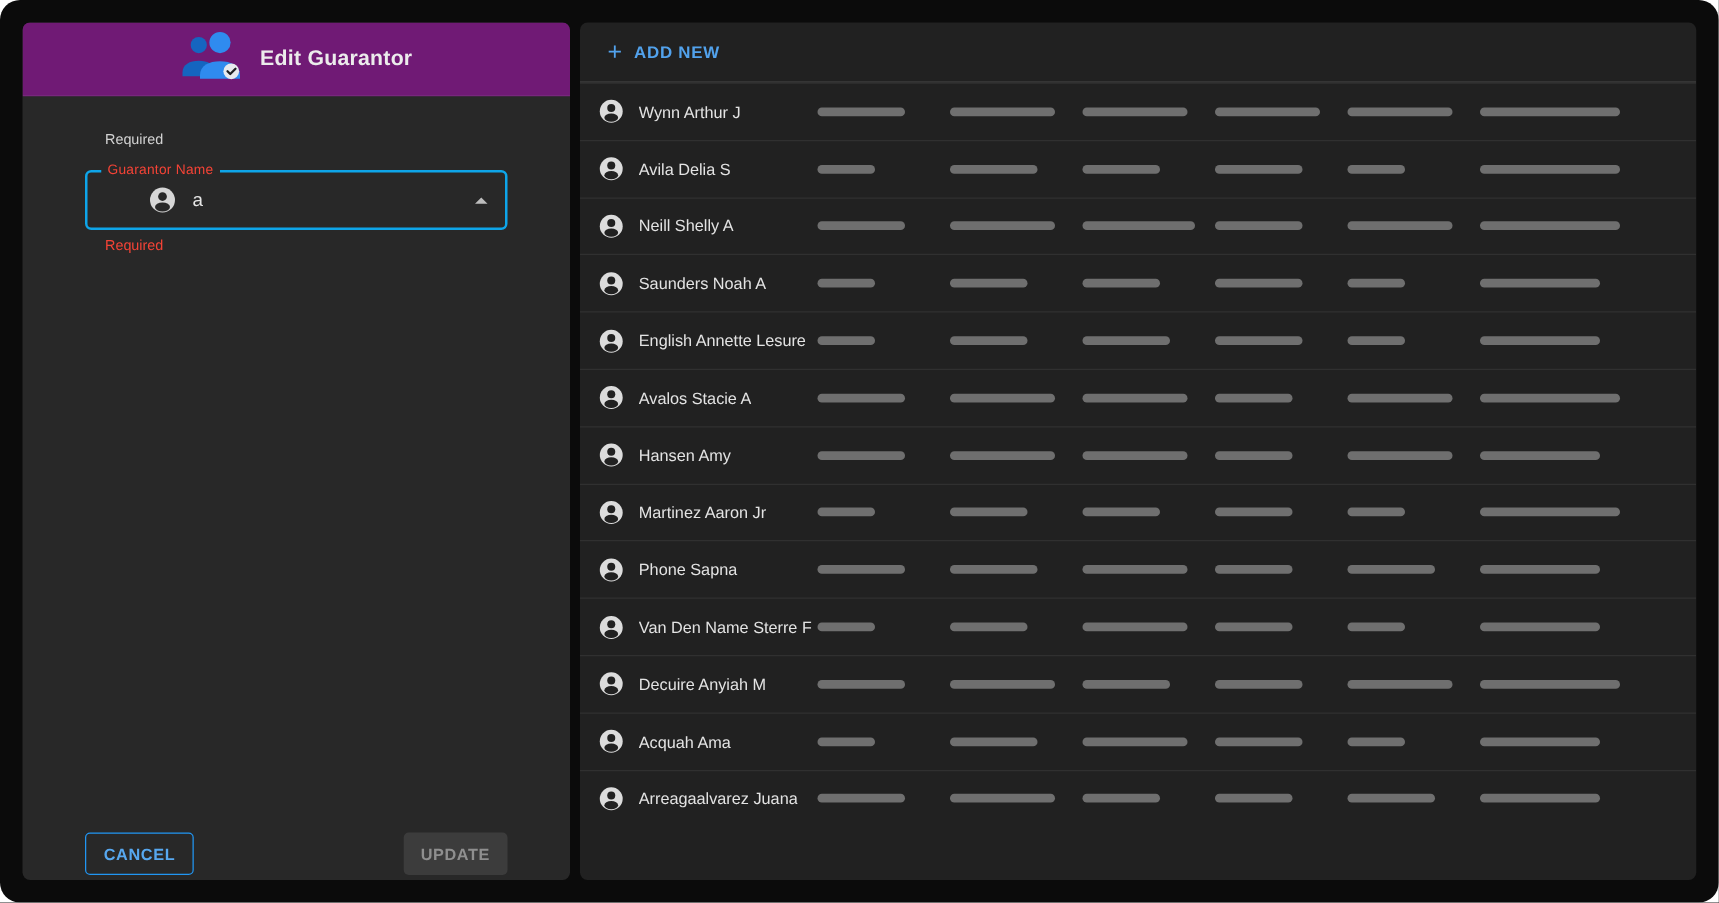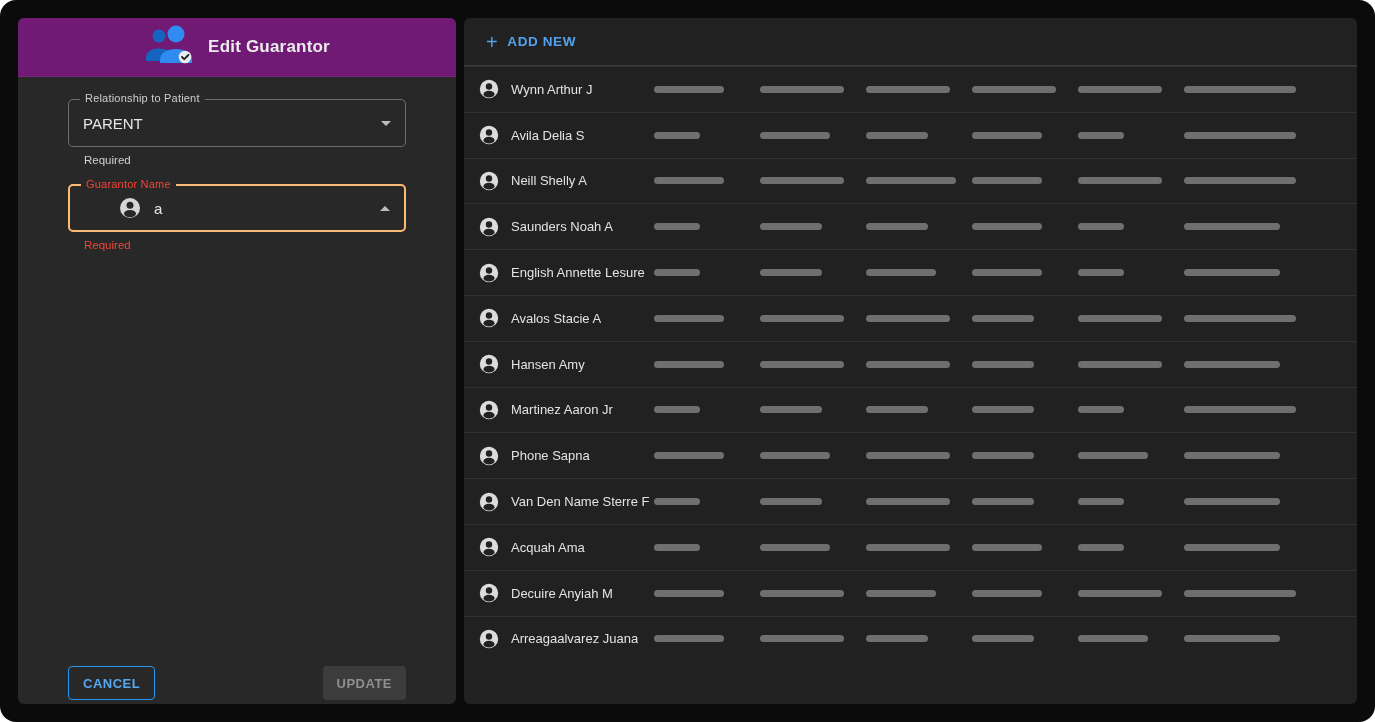--- a/index.html
+++ b/index.html
@@ -27,21 +27,21 @@
 
   .field{
     position:relative;height:48px;border:1px solid #6e6e6e;border-radius:5px;
     display:flex;align-items:center;padding:0 14px;box-sizing:border-box;
     cursor:pointer;
   }
   .field .float-label{
     position:absolute;top:-8px;left:11px;background:#282828;padding:0 5px;
     font-size:11px;color:#cfcfcf;letter-spacing:.2px;
   }
-  .field.focused{border:2px solid #fdba74;padding-left:48px;}
+  .field.focused{border:2px solid #0ea5e9;padding-left:48px;}
   .field.focused .float-label{color:#F44336;}
   .field-value{font-size:15px;color:#e6e6e6;}
   .caret-down{
     margin-left:auto;width:0;height:0;
     border-left:5px solid transparent;border-right:5px solid transparent;
     border-top:5px solid #bdbdbd;
   }
   .caret-up{
     margin-left:auto;width:0;height:0;
     border-left:5px solid transparent;border-right:5px solid transparent;
@@ -110,25 +110,20 @@
           <path d="M16 35c0-7.5 7.2-11 16-11s16 3.5 16 11v3H16z" fill="#2F8BEF"></path>
           <circle cx="41" cy="32" r="6.3" fill="#E7EAEE"></circle>
           <path d="M38 32l2.2 2.2 4.2-4.2" stroke="#202124" stroke-width="1.8" fill="none" stroke-linecap="round" stroke-linejoin="round"></path>
         </svg>
       </span>
       <h1 class="dialog-title">Edit Guarantor</h1>
     </header>
 
     <div class="dialog-body">
 
-      <div class="field">
-        <span class="float-label">Relationship to Patient</span>
-        <span class="field-value">PARENT</span>
-        <span class="caret-down"></span>
-      </div>
       <div class="helper">Required</div>
 
       <div class="guarantor-gap"></div>
 
       <div class="field focused">
         <span class="float-label">Guarantor Name</span>
         <span class="field-person-icon">
           <svg width="24" height="24" viewBox="0 0 24 24" aria-hidden="true">
             <circle cx="12" cy="12" r="10" fill="#d6d6d6"></circle>
             <circle cx="12" cy="9.2" r="3.5" fill="#282828"></circle>
@@ -459,69 +454,69 @@
         </div>
         <div class="trow">
           <div class="cell name-cell">
             <span class="row-avatar">
               <svg width="22" height="22" viewBox="0 0 24 24" aria-hidden="true">
                 <circle cx="12" cy="12" r="10" fill="#dcdcdc"></circle>
                 <circle cx="12" cy="9.2" r="3.5" fill="#212121"></circle>
                 <ellipse cx="12" cy="17.6" rx="6" ry="3.6" fill="#212121"></ellipse>
               </svg>
             </span>
+            <span class="pname">Decuire Anyiah M</span>
+          </div>
+          <div class="cell">
+            <span class="bar" style="width: 70px;"></span>
+          </div>
+          <div class="cell">
+            <span class="bar" style="width: 84px;"></span>
+          </div>
+          <div class="cell">
+            <span class="bar" style="width: 70px;"></span>
+          </div>
+          <div class="cell">
+            <span class="bar" style="width: 70px;"></span>
+          </div>
+          <div class="cell">
+            <span class="bar" style="width: 84px;"></span>
+          </div>
+          <div class="cell">
+            <span class="bar" style="width: 112px;"></span>
+          </div>
+        </div>
+        <div class="trow">
+          <div class="cell name-cell">
+            <span class="row-avatar">
+              <svg width="22" height="22" viewBox="0 0 24 24" aria-hidden="true">
+                <circle cx="12" cy="12" r="10" fill="#dcdcdc"></circle>
+                <circle cx="12" cy="9.2" r="3.5" fill="#212121"></circle>
+                <ellipse cx="12" cy="17.6" rx="6" ry="3.6" fill="#212121"></ellipse>
+              </svg>
+            </span>
             <span class="pname">Acquah Ama</span>
           </div>
           <div class="cell">
             <span class="bar" style="width: 46px;"></span>
           </div>
           <div class="cell">
             <span class="bar" style="width: 70px;"></span>
           </div>
           <div class="cell">
             <span class="bar" style="width: 84px;"></span>
           </div>
           <div class="cell">
             <span class="bar" style="width: 70px;"></span>
           </div>
           <div class="cell">
             <span class="bar" style="width: 46px;"></span>
           </div>
           <div class="cell">
             <span class="bar" style="width: 96px;"></span>
-          </div>
-        </div>
-        <div class="trow">
-          <div class="cell name-cell">
-            <span class="row-avatar">
-              <svg width="22" height="22" viewBox="0 0 24 24" aria-hidden="true">
-                <circle cx="12" cy="12" r="10" fill="#dcdcdc"></circle>
-                <circle cx="12" cy="9.2" r="3.5" fill="#212121"></circle>
-                <ellipse cx="12" cy="17.6" rx="6" ry="3.6" fill="#212121"></ellipse>
-              </svg>
-            </span>
-            <span class="pname">Decuire Anyiah M</span>
-          </div>
-          <div class="cell">
-            <span class="bar" style="width: 70px;"></span>
-          </div>
-          <div class="cell">
-            <span class="bar" style="width: 84px;"></span>
-          </div>
-          <div class="cell">
-            <span class="bar" style="width: 70px;"></span>
-          </div>
-          <div class="cell">
-            <span class="bar" style="width: 70px;"></span>
-          </div>
-          <div class="cell">
-            <span class="bar" style="width: 84px;"></span>
-          </div>
-          <div class="cell">
-            <span class="bar" style="width: 112px;"></span>
           </div>
         </div>
         <div class="trow">
           <div class="cell name-cell">
             <span class="row-avatar">
               <svg width="22" height="22" viewBox="0 0 24 24" aria-hidden="true">
                 <circle cx="12" cy="12" r="10" fill="#dcdcdc"></circle>
                 <circle cx="12" cy="9.2" r="3.5" fill="#212121"></circle>
                 <ellipse cx="12" cy="17.6" rx="6" ry="3.6" fill="#212121"></ellipse>
               </svg>

